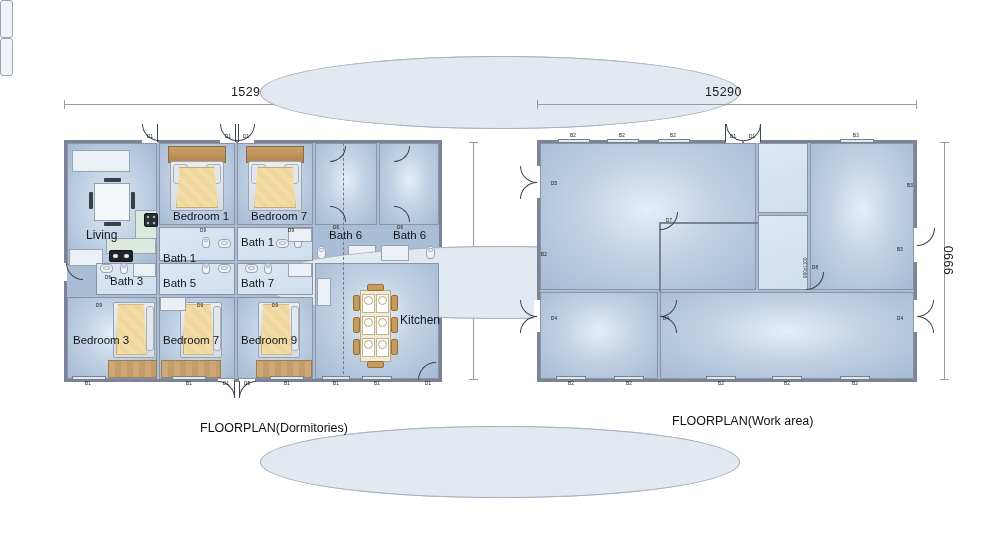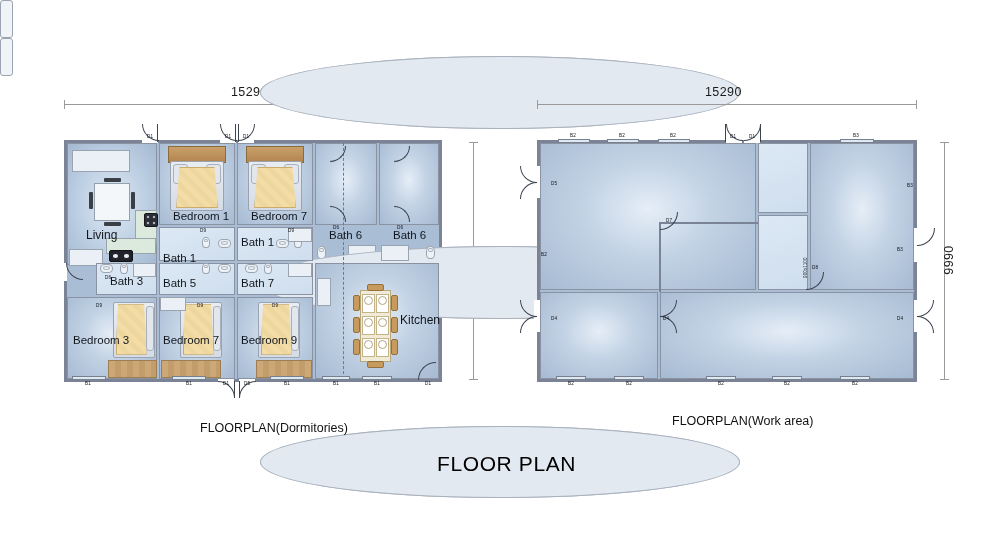--- a/index.html
+++ b/index.html
@@ -423,15 +423,14 @@
     <div class="win" style="left:706px;top:376px;width:30px;height:4px;"></div>
     <div class="tag" style="left:718px;top:381px;">B2</div>
     <div class="win" style="left:772px;top:376px;width:30px;height:4px;"></div>
     <div class="tag" style="left:784px;top:381px;">B2</div>
     <div class="win" style="left:840px;top:376px;width:30px;height:4px;"></div>
     <div class="tag" style="left:852px;top:381px;">B2</div>
 
     <div class="caption" style="left:672px;top:414px;">FLOORPLAN(Work area)</div>
   </div>
 
-  <div class="maintitle" style="left:437px;top:452px;">FLOOR PLAN</div>
 
 </div>
 
 </body></html>

